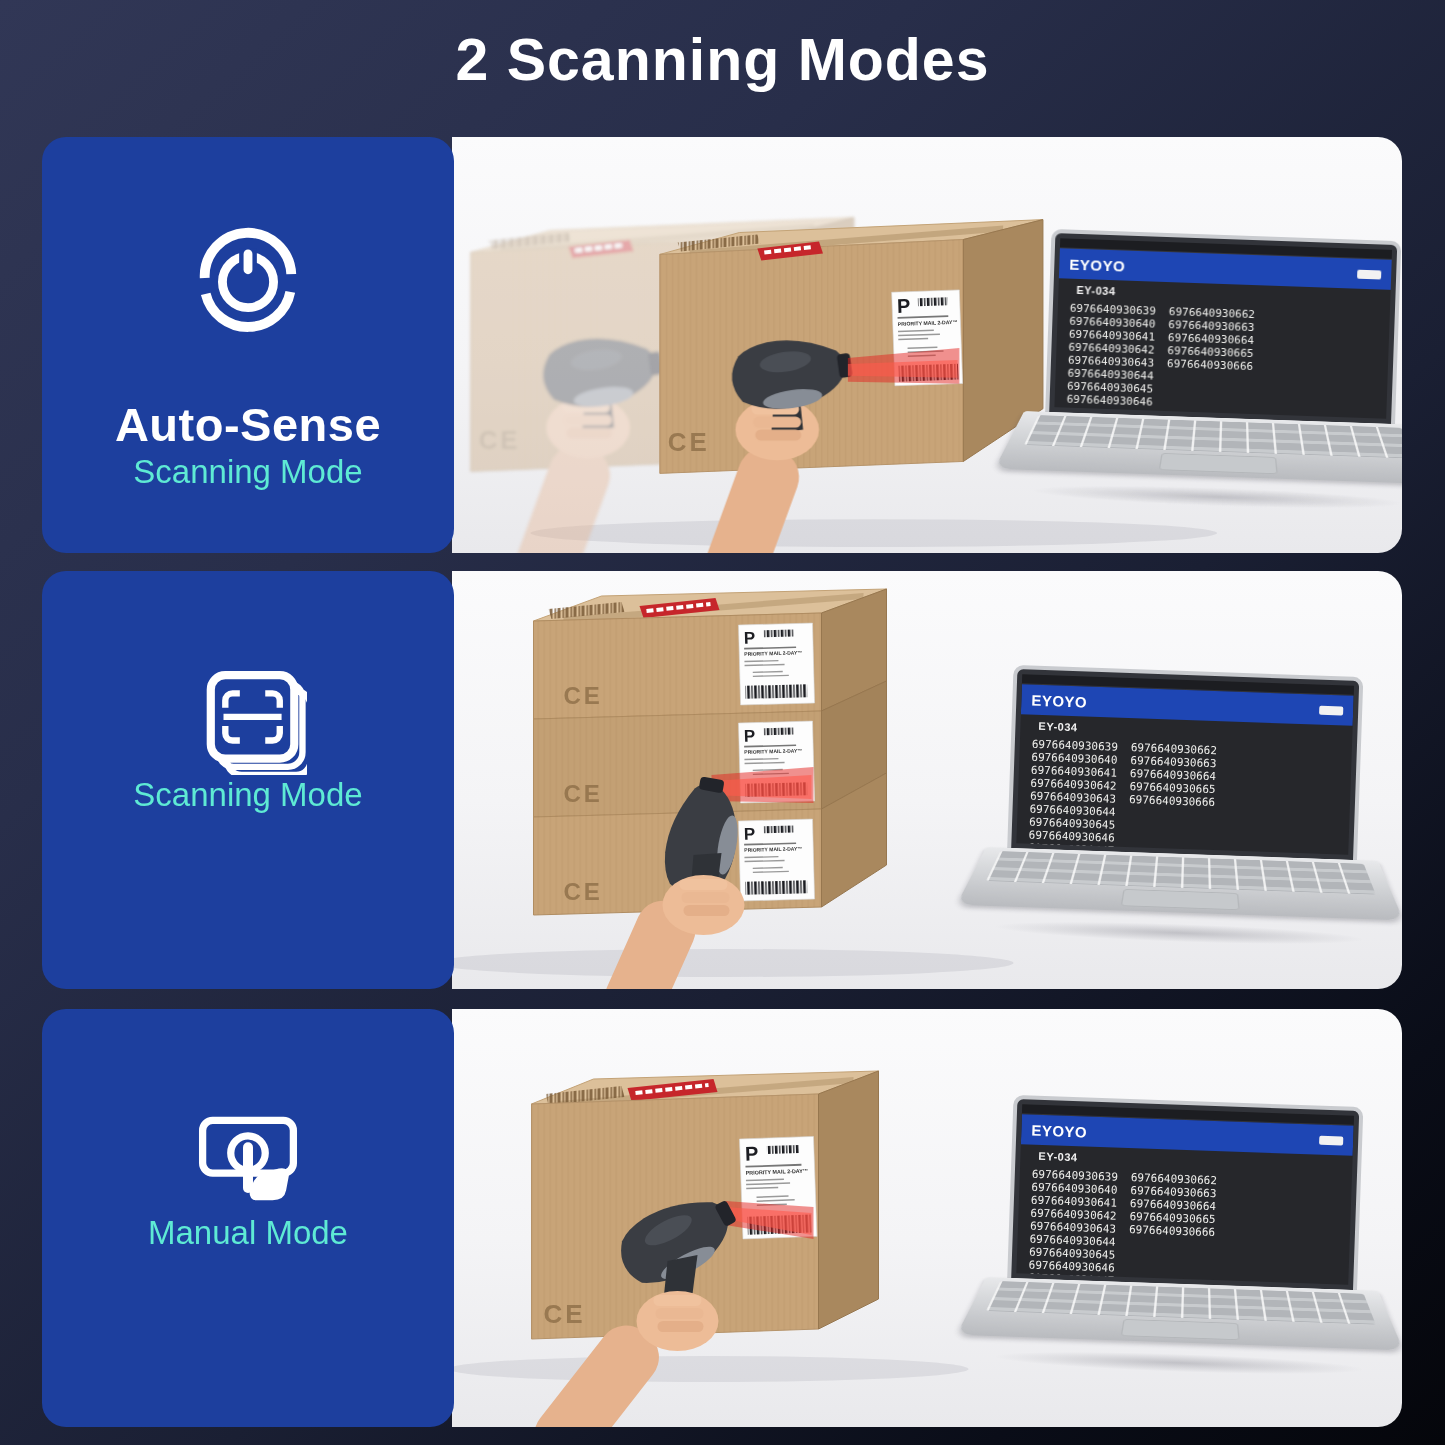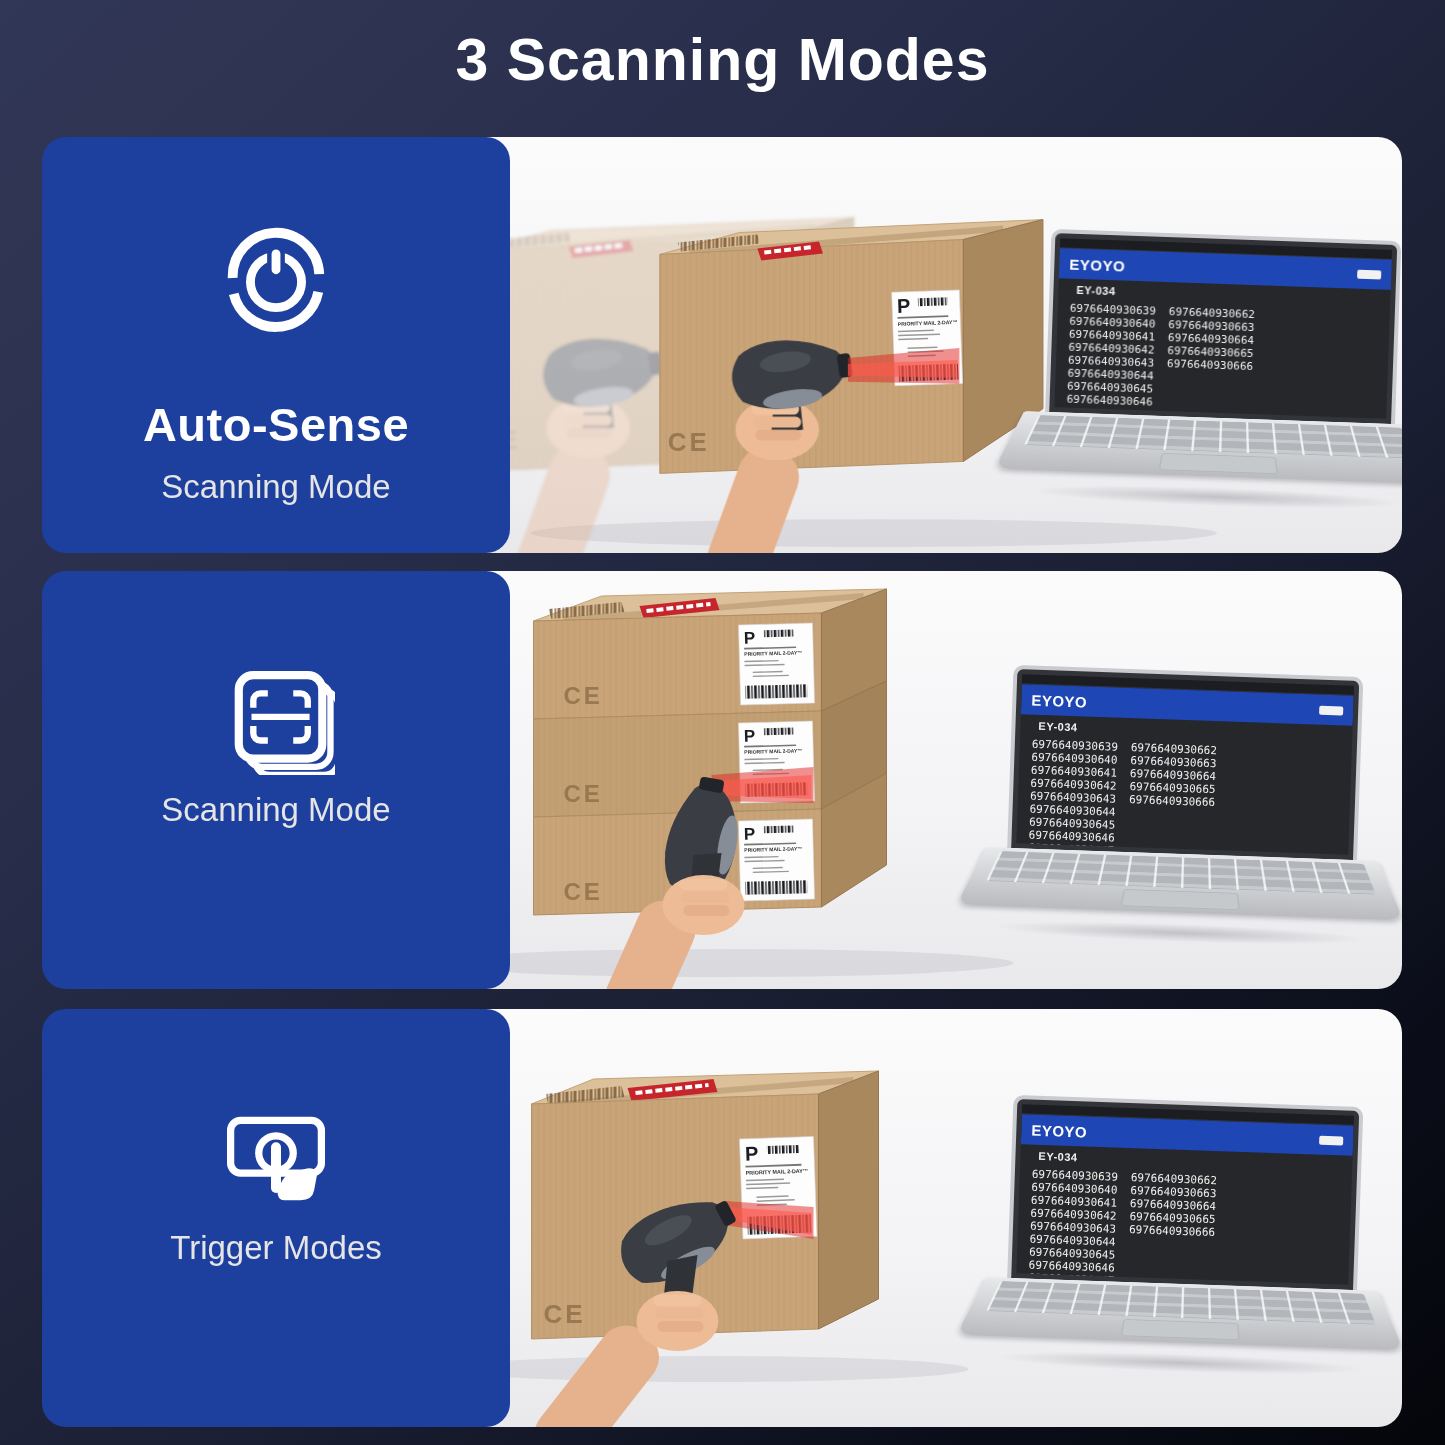--- a/index.html
+++ b/index.html
@@ -5,25 +5,25 @@
   html,body{margin:0;padding:0;background:#0a0c14;}
   .poster{position:relative;width:1445px;height:1445px;overflow:hidden;
     background:linear-gradient(138deg,#313756 0%,#282e4a 30%,#1a1f33 60%,#0a0d18 85%,#05060b 100%);
     font-family:"Liberation Sans",sans-serif;}
   .page-title{position:absolute;top:26px;left:0;width:100%;margin:0;text-align:center;
     color:#ffffff;font-size:59px;font-weight:bold;letter-spacing:1px;}
   .panel{position:absolute;left:42px;width:1360px;border-radius:24px;}
   .panel-1{top:137px;height:416px;}
   .panel-2{top:571px;height:418px;}
   .panel-3{top:1009px;height:418px;}
-  .mode-card{position:absolute;left:0;top:0;bottom:0;width:468px;border-radius:24px;
+  .mode-card{position:absolute;left:0;top:0;bottom:0;width:412px;border-radius:24px;
     background:#1d3f9e;z-index:2;display:flex;flex-direction:column;align-items:center;padding-top:86px;box-sizing:border-box;}
   .mode-icon{width:118px;height:118px;}
   .mode-title{margin-top:56px;color:#fff;font-size:47px;font-weight:bold;letter-spacing:.5px;}
-  .mode-subtitle{margin-top:16px;color:#e5e5e5;font-size:33px;font-weight:normal;}
+  .mode-subtitle{margin-top:1px;color:#5eead4;font-size:33px;font-weight:normal;}
   .photo{position:absolute;left:410px;right:0;top:0;bottom:0;border-radius:0 24px 24px 0;overflow:hidden;
     background:linear-gradient(180deg,#fbfbfc 0%,#f4f4f6 55%,#e9e9ec 100%);}
   .scene{position:absolute;inset:0;width:100%;height:100%;}
   
   .laptop{position:absolute;width:350px;z-index:3;transform:rotate(2deg);}
   .laptop:after{content:"";position:absolute;left:-12px;right:-12px;bottom:-14px;height:18px;
     background:radial-gradient(ellipse at center,rgba(40,40,55,.22) 0%,rgba(40,40,55,0) 70%);}
   .lt-screen{height:186px;background:#32343a;border:4px solid #c9cbcf;border-bottom-width:3px;
     border-radius:10px 10px 2px 2px;padding:5px;box-sizing:border-box;}
   .lt-display{height:100%;background:#26272b;overflow:hidden;position:relative;}
@@ -41,21 +41,21 @@
     box-shadow:0 3px 4px rgba(60,60,70,.25);padding-top:5px;box-sizing:border-box;}
   .lt-keys{height:40px;margin:0 14px;border-radius:3px;
     background-image:repeating-linear-gradient(90deg,rgba(250,250,250,.85) 0 2px,rgba(0,0,0,0) 2px 23px),
       repeating-linear-gradient(180deg,#b2b5b9 0 9px,#c8cbce 9px 13px);}
   .lt-trackpad{width:92px;height:18px;margin:4px auto 0;background:#c6c9cc;border-radius:3px;border:1px solid #b4b7ba;}
 </style>
 </head>
 <body>
 
 <div class="poster">
-  <h1 class="page-title">3 Scanning Modes</h1>
+  <h1 class="page-title">2 Scanning Modes</h1>
 
   <svg width="0" height="0" style="position:absolute" aria-hidden="true">
     <defs>
       <pattern id="bcd" width="7" height="12" patternUnits="userSpaceOnUse">
         <rect width="7" height="12" fill="#ffffff"></rect>
         <rect x="0" width="2.6" height="12" fill="#1c1d22"></rect>
         <rect x="4.2" width="1.3" height="12" fill="#1c1d22"></rect>
       </pattern>
       <pattern id="bcb" width="8" height="14" patternUnits="userSpaceOnUse">
         <rect x="0" width="3" height="14" fill="#7a5c39" opacity="0.85"></rect>
@@ -287,21 +287,21 @@
   </section>
 
   <section class="panel panel-3">
     <div class="mode-card">
       <svg class="mode-icon" viewBox="0 0 130 130">
         <rect x="15" y="28" width="100" height="58" rx="11" fill="none" stroke="#fff" stroke-width="8"></rect>
         <circle cx="65" cy="64" r="19" fill="#1d3f9e" stroke="#fff" stroke-width="8"></circle>
         <rect x="59.5" y="52" width="11" height="56" rx="5.5" fill="#fff"></rect>
         <path d="M70,98 q4,-10 14,-13 l15,-4 q11,-2 11,8 l-3,16 q-2,11 -15,11 l-18,0 q-9,0 -7,-14 Z" fill="#fff"></path>
       </svg>
-      <div class="mode-subtitle">Trigger Modes</div>
+      <div class="mode-subtitle">Manual Mode</div>
     </div>
     <div class="photo">
       <svg class="scene" viewBox="0 0 947 418">
         <ellipse cx="255" cy="360" rx="260" ry="13" fill="rgba(30,30,45,0.08)"></ellipse>
         <g>
           <path d="M78,95 L365,85 L425,62 L140,70 Z" fill="#dcc09a" stroke="#c3a276" stroke-width="1"></path>
           <path d="M105,92 L400,68 L400,74 L105,98 Z" fill="#b2946c" opacity="0.55"></path>
           <g>
             <path d="M174,79 L260,70 L264,83 L178,92 Z" fill="#c6262b"></path>
             <path d="M182,84 L255,76" stroke="#fff" stroke-width="4" stroke-dasharray="7 3"></path>

